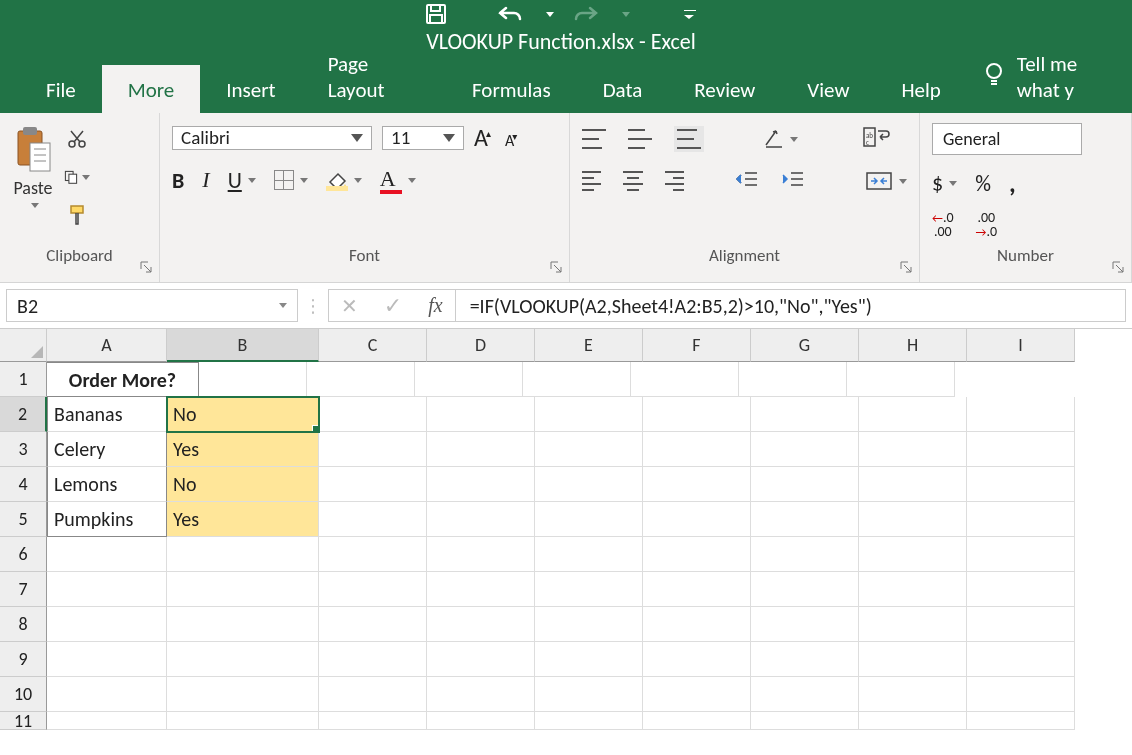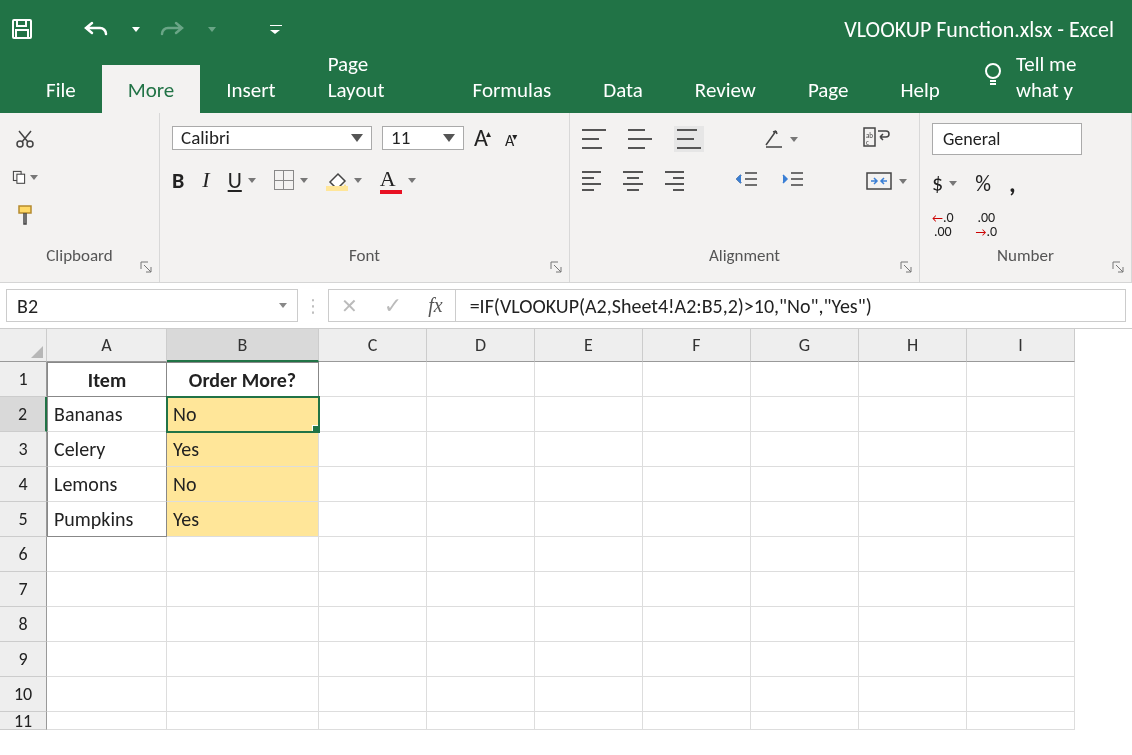--- a/index.html
+++ b/index.html
@@ -5,20 +5,21 @@
   * { box-sizing: border-box; margin: 0; padding: 0; font-family: "Segoe UI", Calibri, Arial, sans-serif; }
   body { width: 1132px; height: 755px; overflow: hidden; background: #fff; font-size: 14px; color: #222; }
 
   
   .titlebar {
     background: #217346;
     height: 58px;
     display: flex; align-items: center;
     padding: 0 14px 0 8px;
     color: #fff;
+    flex-direction: column;
   }
   .titlebar .qat { display:flex; align-items:center; gap:18px; }
   .titlebar .qat .sep { width:10px; }
   .titlebar .title { flex:1; text-align:right; font-size:22px; padding-right:4px; white-space:nowrap; overflow:hidden;}
   .qat-btn { width:28px; height:28px; display:flex; align-items:center; justify-content:center; }
   .qat-btn svg { stroke:#fff; fill:none; }
   .disabled-qat svg { stroke:#6aa586; }
   .caret-down { width:0;height:0;border-left:4px solid transparent;border-right:4px solid transparent;border-top:5px solid #fff; display:inline-block; margin-left:4px;}
   .caret-down.dim { border-top-color:#6aa586;}
   .dbl-caret { display:flex; flex-direction:column; gap:2px; }
@@ -170,37 +171,49 @@
 </div>
 
 <div class="tabs">
   <div class="tab">File</div>
   <div class="tab active">More</div>
   <div class="tab">Insert</div>
   <div class="tab">Page Layout</div>
   <div class="tab">Formulas</div>
   <div class="tab">Data</div>
   <div class="tab">Review</div>
-  <div class="tab">Page</div>
+  <div class="tab">View</div>
   <div class="tab">Help</div>
   <div class="tellme">
     <span class="bulb">
       <svg width="22" height="26" viewBox="0 0 22 26" stroke-width="2">
           <circle cx="11" cy="10" r="7"></circle>
           <path d="M8 20 H14 M8 23 H14"></path>
         </svg>
     </span>
     <span>Tell me what y</span>
   </div>
 </div>
 
 <div class="ribbon">
 
   <div class="group" style="width:160px">
     <div class="cb-body">
+      <div class="paste-btn">
+        <svg width="42" height="48" viewBox="0 0 42 48">
+            <rect x="6" y="6" width="24" height="34" rx="2" fill="#c77f3a" stroke="#8a5322" stroke-width="1"></rect>
+            <rect x="11" y="2" width="14" height="8" rx="2" fill="#888"></rect>
+            <rect x="18" y="18" width="20" height="28" fill="#fff" stroke="#888"></rect>
+            <line x1="22" y1="24" x2="34" y2="24" stroke="#888"></line>
+            <line x1="22" y1="30" x2="34" y2="30" stroke="#888"></line>
+            <line x1="22" y1="36" x2="34" y2="36" stroke="#888"></line>
+          </svg>
+        <span class="lbl">Paste</span>
+        <span class="caret-down" style="border-top-color:#777"></span>
+      </div>
       <div class="mini-col">
         <div class="mini-btn">
           <svg width="20" height="20" viewBox="0 0 20 20" stroke="#444" fill="none" stroke-width="1.5">
               <circle cx="5" cy="15" r="3"></circle>
               <circle cx="15" cy="15" r="3"></circle>
               <path d="M7 13 L16 2 M13 13 L4 2"></path>
             </svg>
         </div>
         <div class="mini-btn caret">
           <svg width="20" height="20" viewBox="0 0 20 20" stroke="#444" fill="none" stroke-width="1.5">
@@ -417,21 +430,20 @@
       <div class="ch cE">E</div>
       <div class="ch cF">F</div>
       <div class="ch cG">G</div>
       <div class="ch cH">H</div>
       <div class="ch cI">I</div>
     </div>
   </div>
   <div class="rows">
     <div class="row">
       <div class="rh">1</div>
-      <div class="cell cA hdr center leftb">Item</div>
       <div class="cell cB hdr center">Order More?</div>
       <div class="cell cC"></div>
       <div class="cell cD"></div>
       <div class="cell cE"></div>
       <div class="cell cF"></div>
       <div class="cell cG"></div>
       <div class="cell cH"></div>
       <div class="cell cI"></div>
     </div>
     <div class="row">

